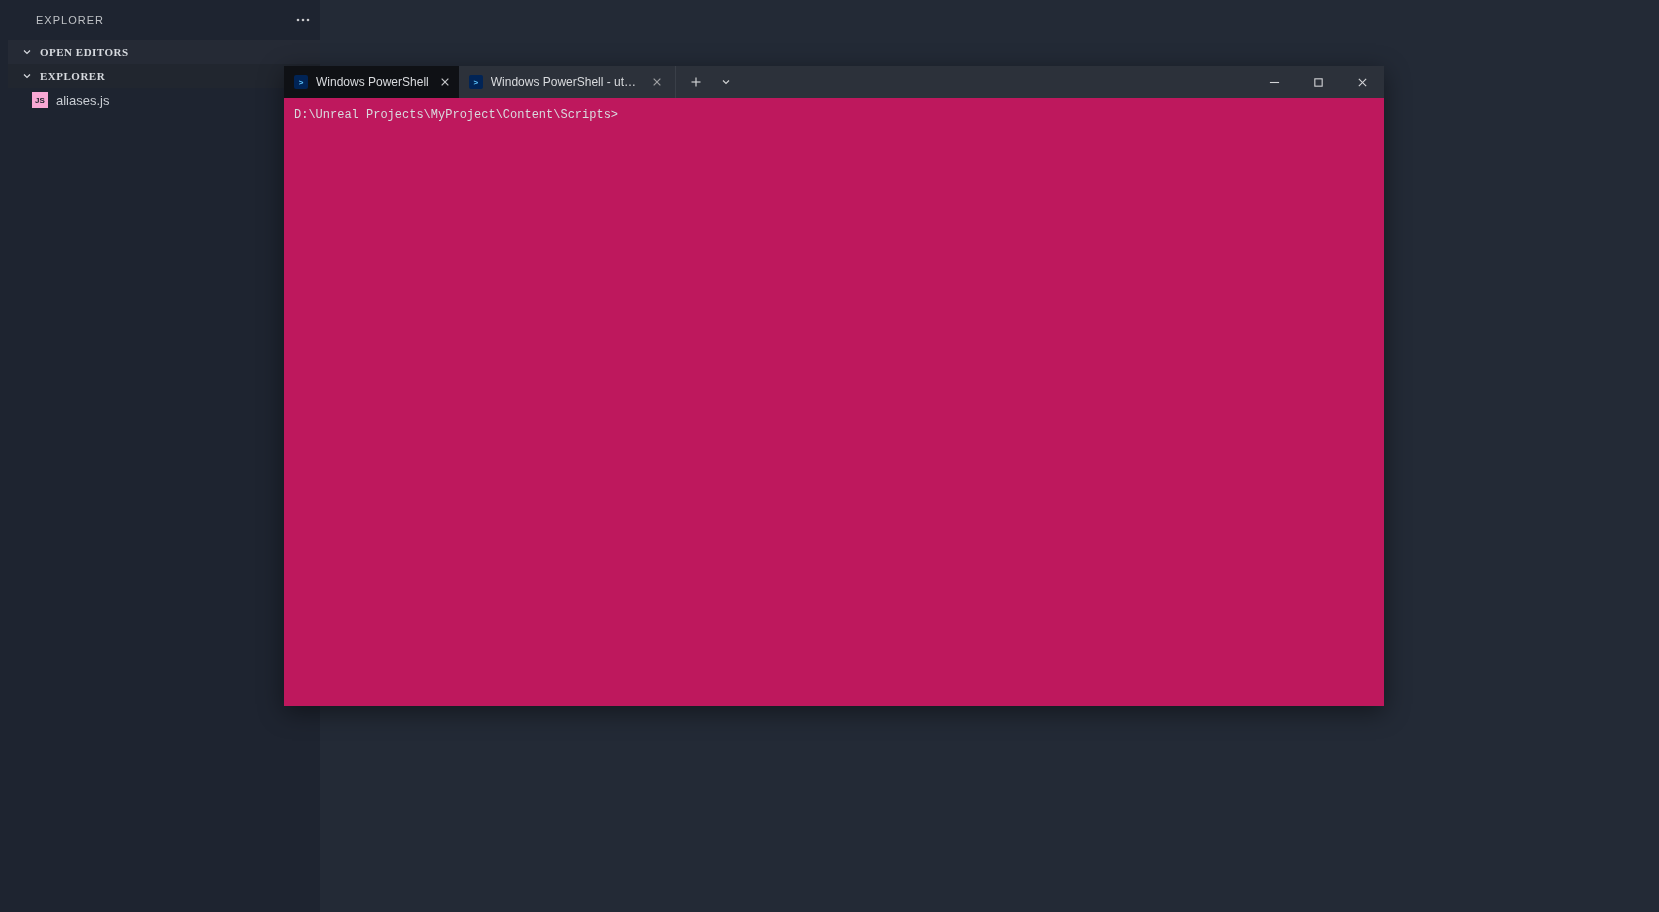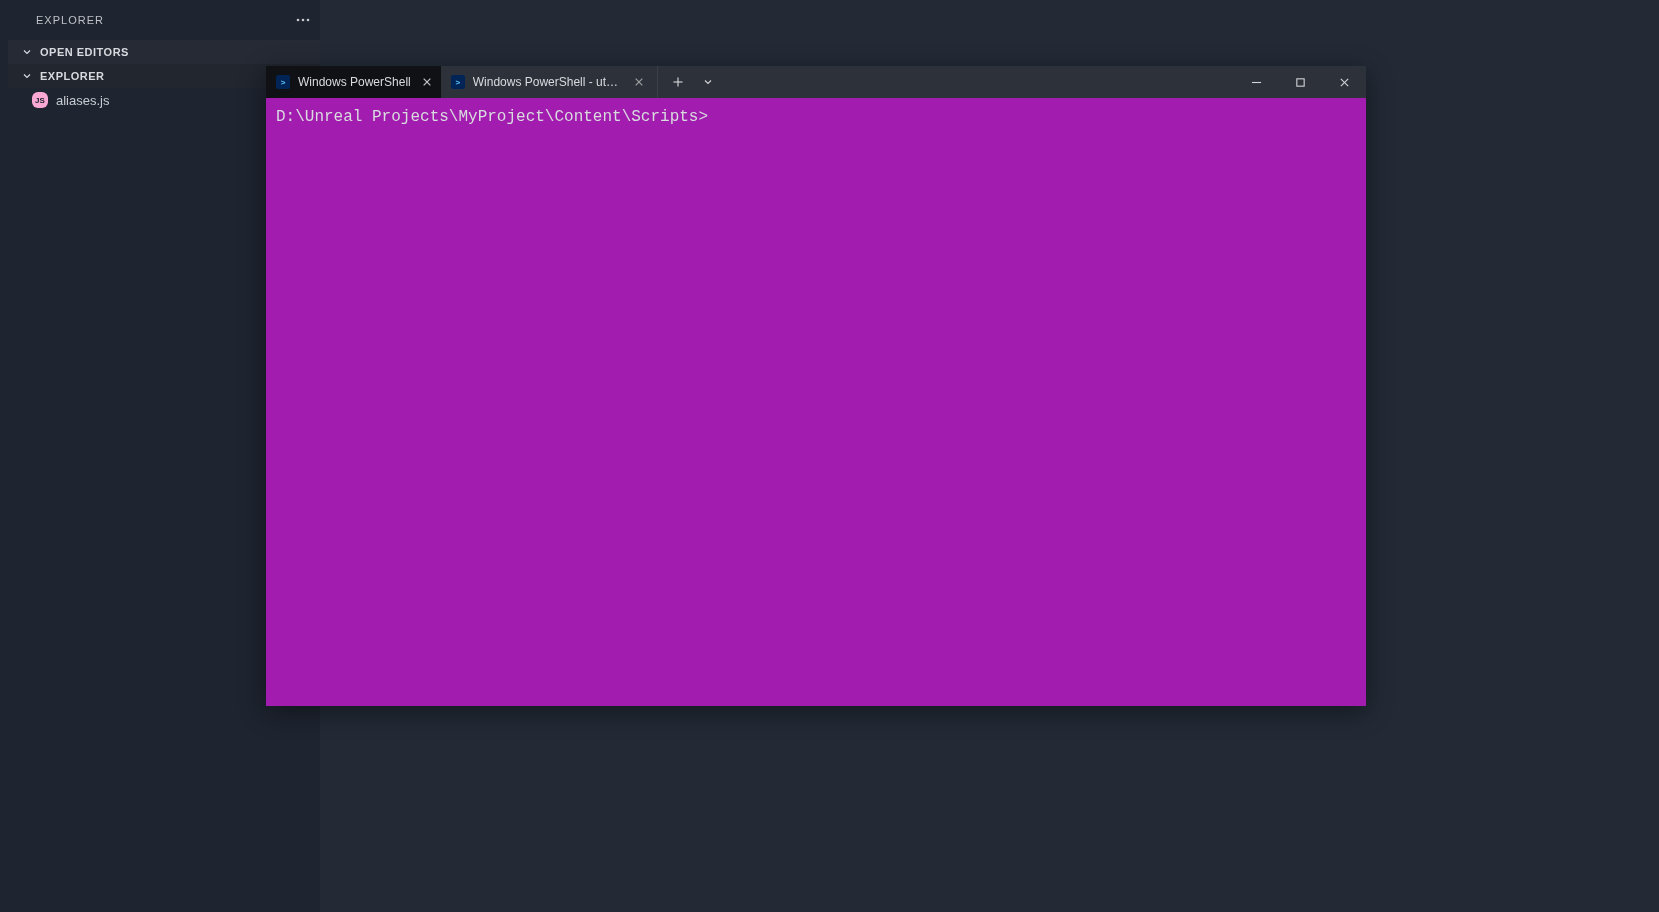--- a/index.html
+++ b/index.html
@@ -44,20 +44,21 @@
     height: 24px;
     display: flex;
     align-items: center;
     padding-left: 12px;
     background: #252a35;
     color: #d7dadf;
     font-size: 11px;
     font-weight: 700;
     letter-spacing: .5px;
     cursor:pointer;
+    font-family:Liberation Serif, serif;
   }
   .section-row.alt { background:#21262f; }
   .chev {
     width:14px;height:14px;
     margin-right:6px;
     display:inline-flex;align-items:center;justify-content:center;
   }
   .chev svg { width:12px;height:12px; }
   .file-row {
     height: 24px;
@@ -68,36 +69,36 @@
     color:#c9cdd3;
     cursor:pointer;
   }
   .file-row .icon {
     width:16px;height:16px;
     margin-right:8px;
     display:inline-flex;align-items:center;justify-content:center;
     flex-shrink:0;
   }
   .folder-icon svg rect { fill:#9aa0a6; }
-  .js-icon { background:#f9a8d4;border-radius:6px;display:flex;align-items:center;justify-content:center;font-size:8px;color:#20242c;font-weight:700; }
+  .js-icon { background:#f9a8d4;border-radius:0;display:flex;align-items:center;justify-content:center;font-size:8px;color:#20242c;font-weight:700; }
   .json-icon { background:#6a3e3e;border-radius:2px;position:relative; }
   .json-icon::after { content:"{}";font-size:8px;color:#d9a55c;position:absolute;left:2px;top:2px; }
 
   
   .editor-area {
     position:absolute;
     left:320px; top:0;
     right:0; bottom:0;
     background:#232a36;
   }
 
   
   .term-window {
     position:absolute;
-    left:266px; top:66px;
+    left:284px; top:66px;
     width:1100px; height:640px;
     background:#20252e;
     box-shadow:0 6px 24px rgba(0,0,0,.45);
     display:flex;
     flex-direction:column;
   }
   .term-titlebar {
     height:32px;
     background:#2c313a;
     display:flex;
@@ -145,24 +146,24 @@
     margin-left:auto;
     display:flex;align-items:stretch;
   }
   .winctrls .wbtn {
     width:44px;
     display:flex;align-items:center;justify-content:center;
     color:#d3d4d7;cursor:pointer;
   }
   .term-body {
     flex:1;
-    background:#a21caf;
+    background:#be185d;
     padding:10px 10px;
     font-family:Consolas,"Courier New",monospace;
-    font-size:16px;
+    font-size:12px;
     color:#d9dbdf;
     overflow:hidden;
     white-space:pre;
   }
 </style>
 </head>
 <body>
 
 <div class="sidebar">
   <div class="sidebar-header">

